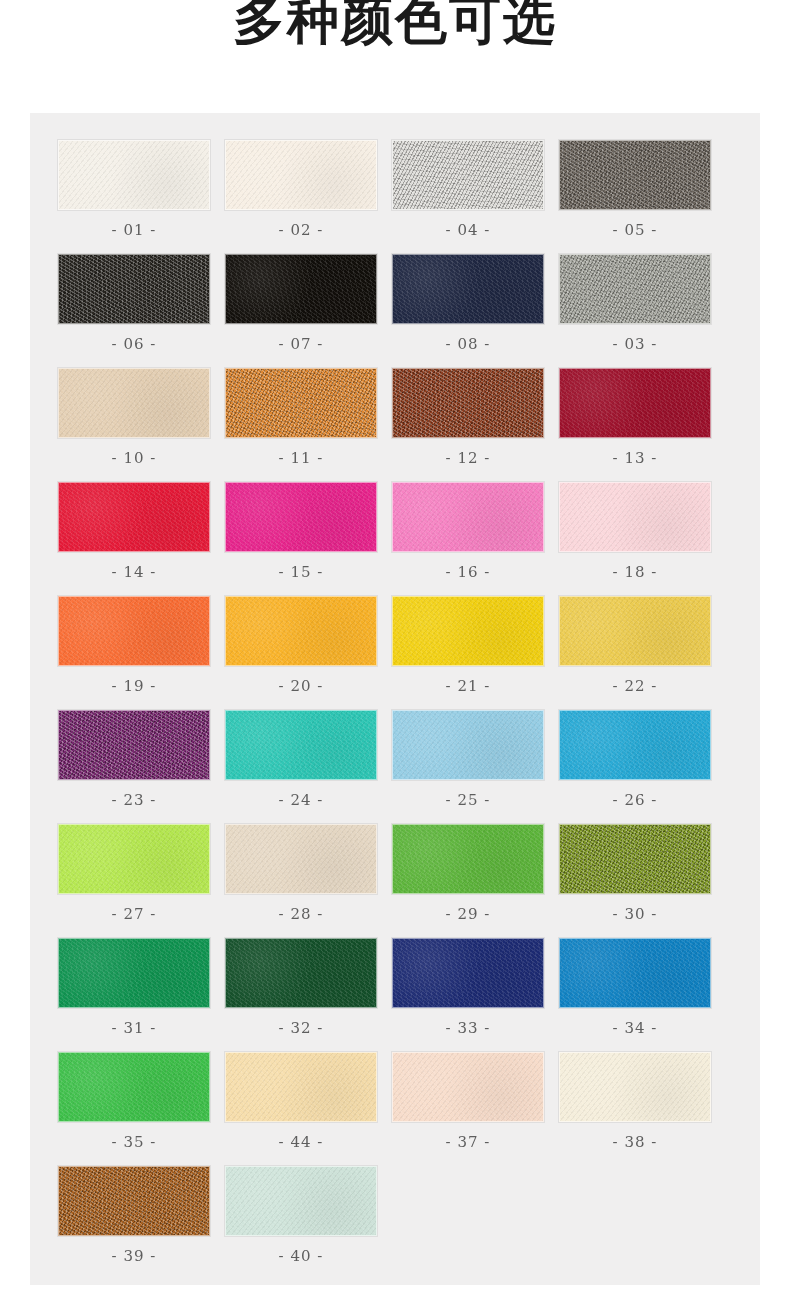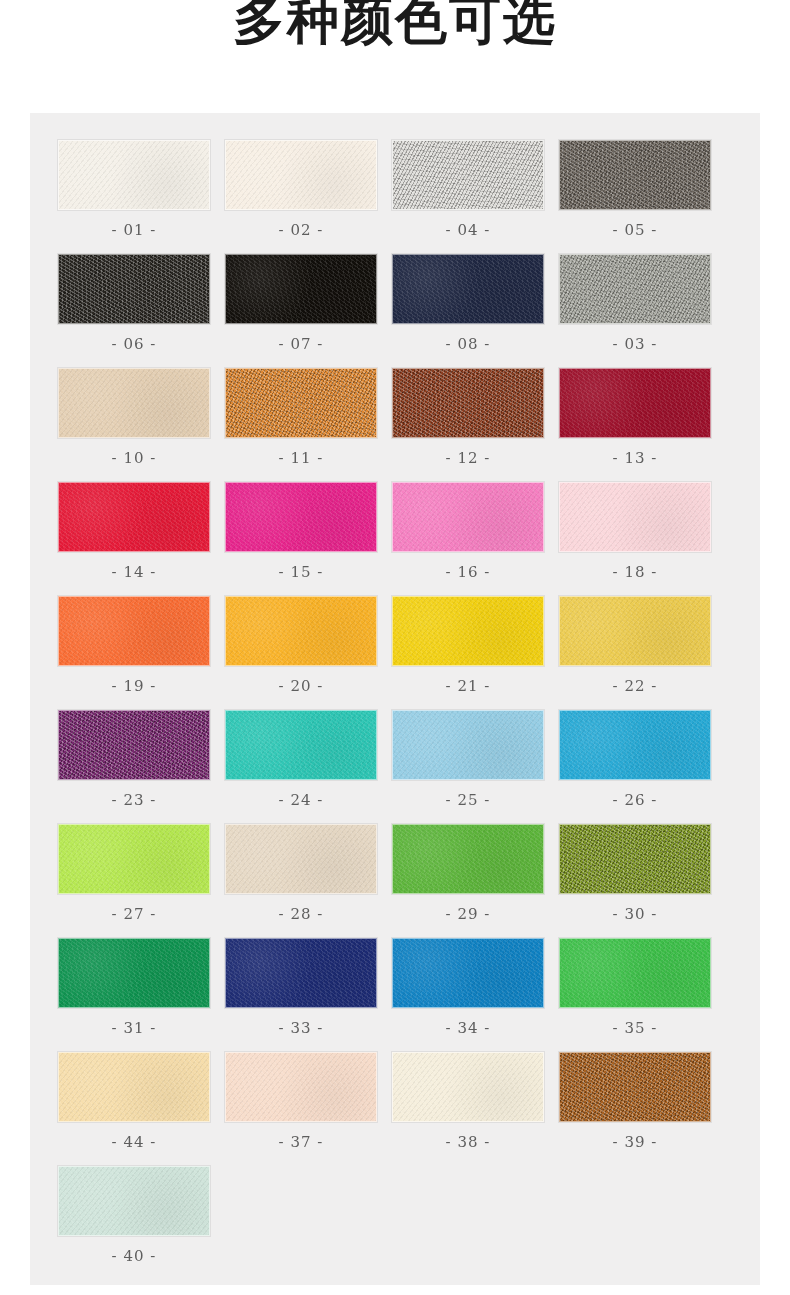--- a/index.html
+++ b/index.html
@@ -227,20 +227,24 @@
         </div>
         <div class="cell">
           <div class="swatch coarse" style="background-color: rgb(125, 150, 35);"></div>
           <div class="label">- 30 -</div>
         </div>
         <div class="cell">
           <div class="swatch" style="background-color: rgb(15, 147, 80);"></div>
           <div class="label">- 31 -</div>
         </div>
         <div class="cell">
+          <div class="swatch" style="background-color: rgb(20, 80, 42);"></div>
+          <div class="label">- 32 -</div>
+        </div>
+        <div class="cell">
           <div class="swatch" style="background-color: rgb(29, 43, 115);"></div>
           <div class="label">- 33 -</div>
         </div>
         <div class="cell">
           <div class="swatch" style="background-color: rgb(15, 129, 194);"></div>
           <div class="label">- 34 -</div>
         </div>
         <div class="cell">
           <div class="swatch" style="background-color: rgb(61, 191, 73);"></div>
           <div class="label">- 35 -</div>

